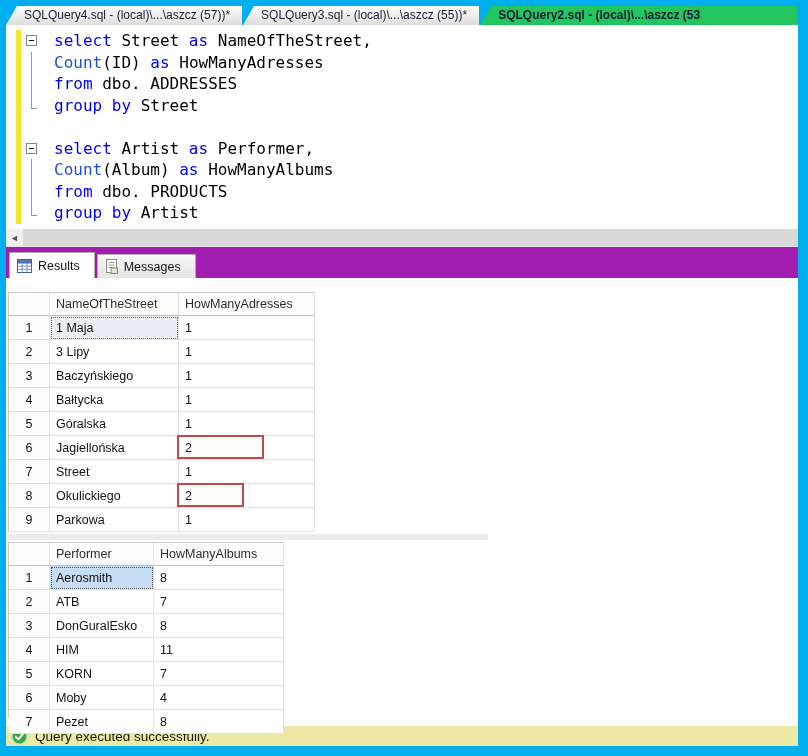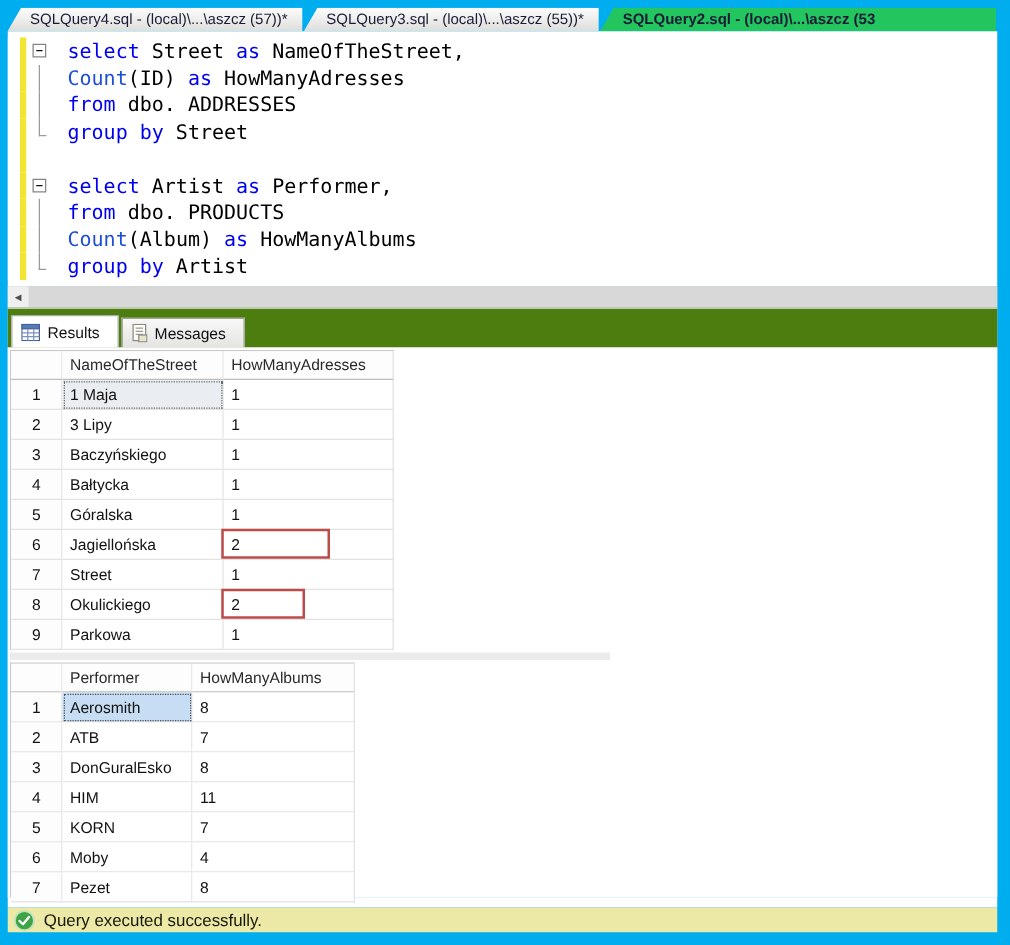--- a/index.html
+++ b/index.html
@@ -34,28 +34,28 @@
   .tok-pl{color:#000;}
 
   
   .hscroll{height:17px;display:flex;background:#d8d8d8;}
   .sb-btn{width:17px;height:17px;background:#efefef;color:#505050;font-size:9px;
           display:flex;align-items:center;justify-content:center;}
   .sb-track{flex:1;background:#d8d8d8;}
 
   
   .results{flex:1;display:flex;flex-direction:column;background:#fff;min-height:0;}
-  .rtabs{height:31px;background:#4d7c0f;display:flex;align-items:flex-end;padding-left:3px;
+  .rtabs{height:31px;background:#a21caf;display:flex;align-items:flex-end;padding-left:3px;
          border-top:1px solid #e5e5e5;}
   .rtab{box-sizing:border-box;display:flex;align-items:center;gap:6px;font-size:12.5px;color:#111;
         border:1px solid #acacac;border-bottom:none;padding:0 14px 0 7px;}
   .rtab.active{height:26px;background:#fff;position:relative;z-index:2;}
   .rtab.inactive{height:24px;background:linear-gradient(#f8f8f8,#e4e4e2);margin-left:2px;}
 
-  .gridzone{flex:1;background:#fff;padding:2px 0 0 2px;min-height:0;}
+  .gridzone{flex:1;background:#fff;padding:2px 0 0 2px;min-height:0;margin-top:12px;}
   .grid{display:inline-block;border-top:1px solid #c9c9c9;border-left:1px solid #c9c9c9;
         background:#fff;vertical-align:top;}
   .g-row{display:flex;height:24px;}
   .g-row.hdr{height:23px;}
   .g-cell{box-sizing:border-box;display:flex;align-items:center;padding-left:6px;
           font-size:12.5px;color:#121212;background:#fff;
           border-right:1px solid #e2e2e2;border-bottom:1px solid #e2e2e2;position:relative;}
   .hdr .g-cell{background:#fdfdfd;color:#2b2b2b;border-bottom:1px solid #bdbdbd;}
   .g-num{width:41px;justify-content:center;padding-left:0;background:#fdfdfd;}
   .grid1 .c1{width:129px;}
@@ -137,29 +137,29 @@
             </div>
           </div>
           <div class="code"><span class="tok-kw">select</span><span class="tok-pl"> Artist </span><span class="tok-kw">as</span><span class="tok-pl"> Performer,</span></div>
         </div>
         <div class="codeline">
           <div class="gutter"></div>
           <div class="changebar"></div>
           <div class="foldmargin">
             <div class="fold-v"></div>
           </div>
+          <div class="code"><span class="tok-fn">Count</span><span class="tok-pl">(Album) </span><span class="tok-kw">as</span><span class="tok-pl"> HowManyAlbums</span></div>
+        </div>
+        <div class="codeline">
+          <div class="gutter"></div>
+          <div class="changebar"></div>
+          <div class="foldmargin">
+            <div class="fold-v"></div>
+          </div>
           <div class="code"><span class="tok-kw">from</span><span class="tok-pl"> dbo. PRODUCTS</span></div>
-        </div>
-        <div class="codeline">
-          <div class="gutter"></div>
-          <div class="changebar"></div>
-          <div class="foldmargin">
-            <div class="fold-v"></div>
-          </div>
-          <div class="code"><span class="tok-fn">Count</span><span class="tok-pl">(Album) </span><span class="tok-kw">as</span><span class="tok-pl"> HowManyAlbums</span></div>
         </div>
         <div class="codeline">
           <div class="gutter"></div>
           <div class="changebar"></div>
           <div class="foldmargin">
             <div class="fold-corner"></div>
           </div>
           <div class="code"><span class="tok-kw">group by</span><span class="tok-pl"> Artist</span></div>
         </div>
       </div>

